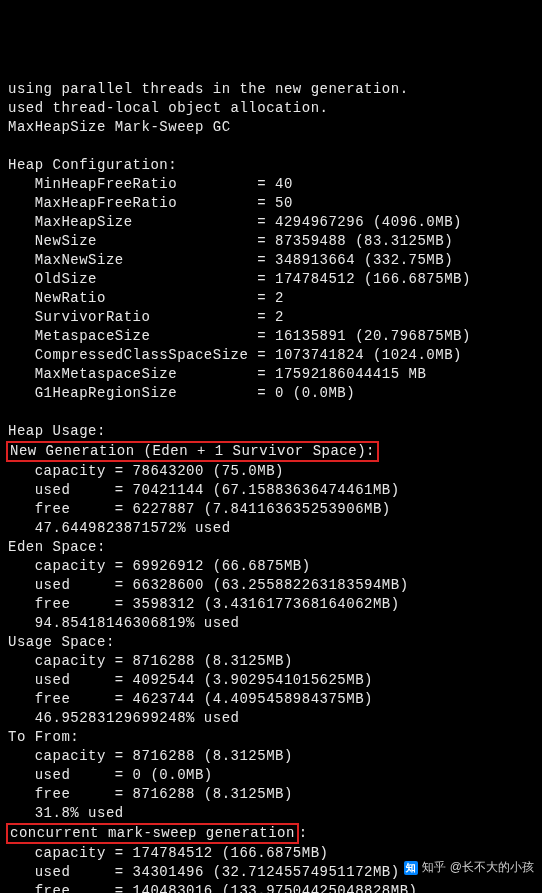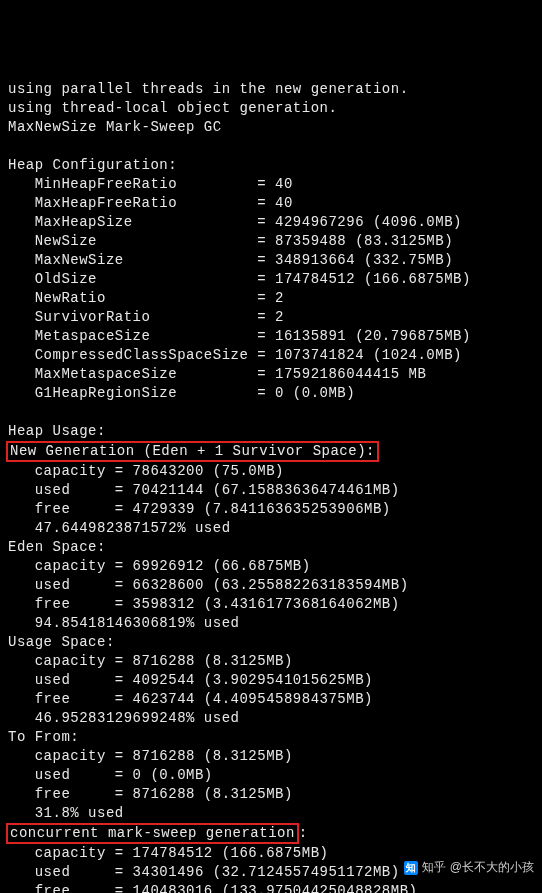--- a/index.html
+++ b/index.html
@@ -48,42 +48,42 @@
       font-weight: bold;
       border-radius: 2px;
     }
   </style>
 </head>
 <body>
 
 
 
 <span>using parallel threads in the new generation.</span>
-<span>using thread-local object generation.</span>
-<span>MaxNewSize Mark-Sweep GC</span>
+<span>used thread-local object allocation.</span>
+<span>MaxHeapSize Mark-Sweep GC</span>
 <span></span>
 <span>Heap Configuration:</span>
 <span>   MinHeapFreeRatio         = 40</span>
-<span>   MaxHeapFreeRatio         = 40</span>
+<span>   MaxHeapFreeRatio         = 50</span>
 <span>   MaxHeapSize              = 4294967296 (4096.0MB)</span>
 <span>   NewSize                  = 87359488 (83.3125MB)</span>
 <span>   MaxNewSize               = 348913664 (332.75MB)</span>
 <span>   OldSize                  = 174784512 (166.6875MB)</span>
 <span>   NewRatio                 = 2</span>
 <span>   SurvivorRatio            = 2</span>
 <span>   MetaspaceSize            = 16135891 (20.796875MB)</span>
 <span>   CompressedClassSpaceSize = 1073741824 (1024.0MB)</span>
 <span>   MaxMetaspaceSize         = 17592186044415 MB</span>
 <span>   G1HeapRegionSize         = 0 (0.0MB)</span>
 <span></span>
 <span>Heap Usage:</span>
 <span class="hl">New Generation (Eden + 1 Survivor Space):</span>
 <span>   capacity = 78643200 (75.0MB)</span>
 <span>   used     = 70421144 (67.15883636474461MB)</span>
-<span>   free     = 4729339 (7.841163635253906MB)</span>
+<span>   free     = 6227887 (7.841163635253906MB)</span>
 <span>   47.6449823871572% used</span>
 <span>Eden Space:</span>
 <span>   capacity = 69926912 (66.6875MB)</span>
 <span>   used     = 66328600 (63.255882263183594MB)</span>
 <span>   free     = 3598312 (3.4316177368164062MB)</span>
 <span>   94.85418146306819% used</span>
 <span>Usage Space:</span>
 <span>   capacity = 8716288 (8.3125MB)</span>
 <span>   used     = 4092544 (3.9029541015625MB)</span>
 <span>   free     = 4623744 (4.4095458984375MB)</span>

